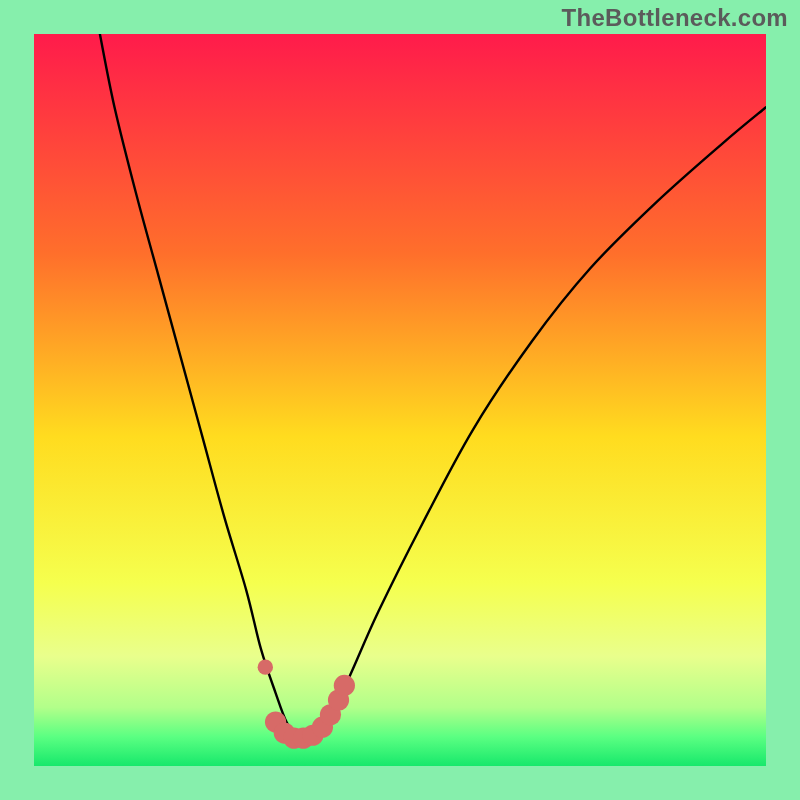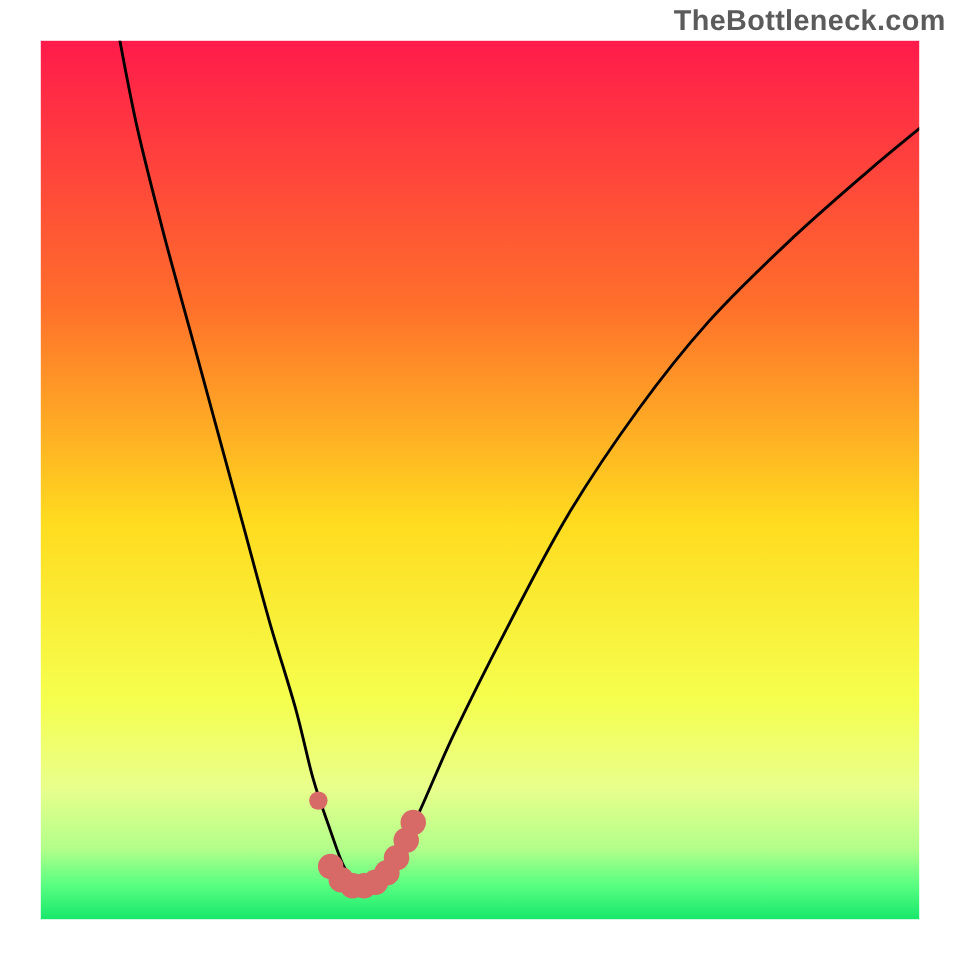--- a/index.html
+++ b/index.html
@@ -8,21 +8,21 @@
     width: 800px;
     height: 800px;
     background: #000;
     font-family: Arial, Helvetica, sans-serif;
     overflow: hidden;
   }
   .frame {
     position: relative;
     width: 800px;
     height: 800px;
-    background: #ffffff;
+    background: #86efac;
   }
   .watermark {
     position: absolute;
     top: 4px;
     right: 12px;
     color: #5b5b5b;
     font-size: 24px;
     font-weight: 600;
     letter-spacing: 0.3px;
     z-index: 10;

